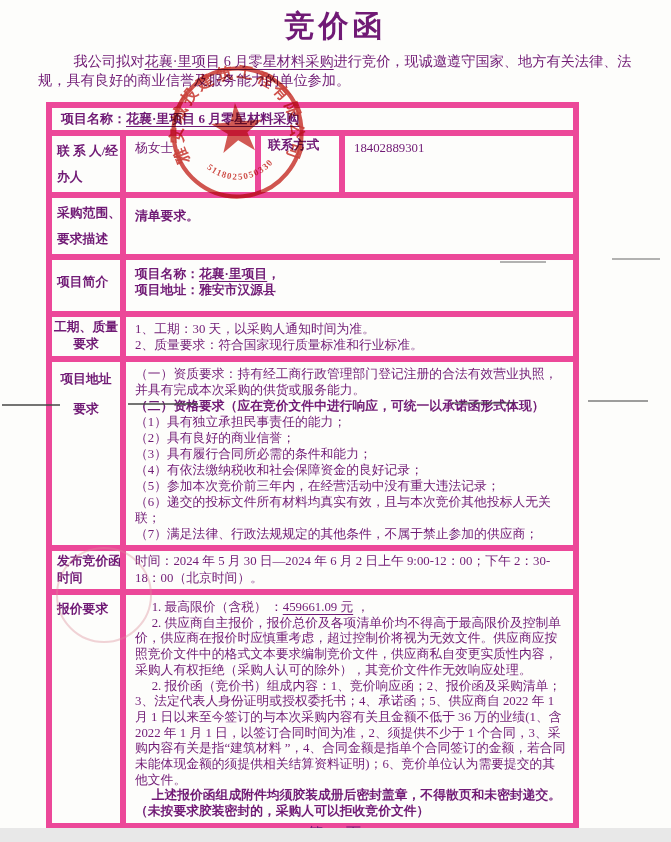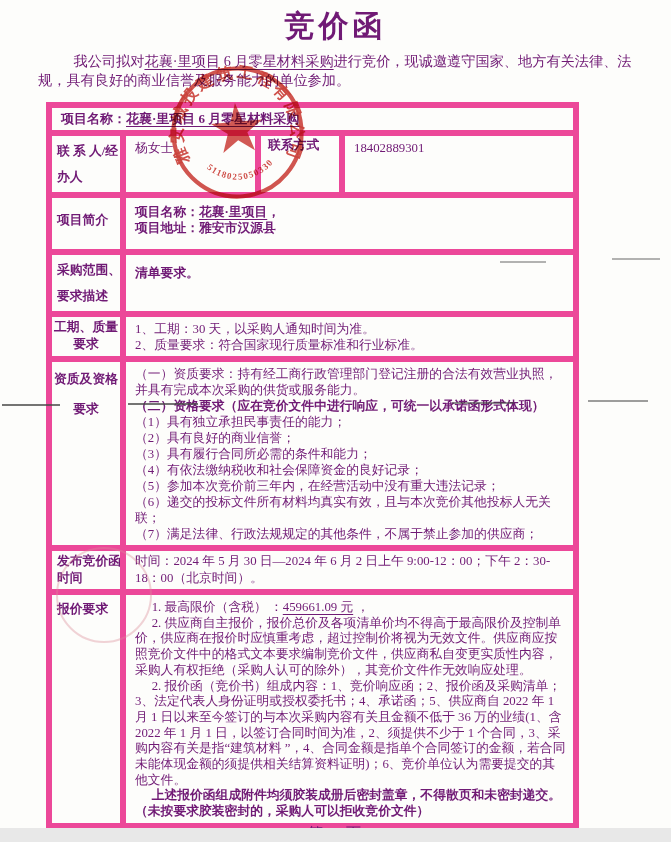--- a/index.html
+++ b/index.html
@@ -117,40 +117,40 @@
         <tr class="row-simple" style="height:28px">
       <td colspan="4"><span class="b">项目名称：</span><span class="b u">花襄·里项目 6 月零星材料采购</span></td>
     </tr>
     <tr style="height:56px">
       <td class="label" style="line-height:26px">联 系 人/经
 办人</td>
       <td class="content vmid" style="padding-bottom:22px">杨女士</td>
       <td class="label" style="line-height:15px;padding-left:7px">联系方式</td>
       <td class="content vmid" style="padding-bottom:22px">18402889301</td>
     </tr>
+    <tr style="height:55px">
+      <td class="label" style="line-height:26px">采购范围、
+要求描述</td>
+      <td class="content b" colspan="3" style="padding-top:10px">清单要求。</td>
+    </tr>
     <tr style="height:57px">
       <td class="label" style="vertical-align:top;padding-top:10px">项目简介</td>
       <td class="content line28" colspan="3" style="padding-top:6px">
         <div><span class="b">项目名称：</span><span class="b u">花襄·里项目</span><span class="b">，</span></div>
         <div><span class="b">项目地址：</span><span class="b">雅安市汉源县</span></div>
       </td>
     </tr>
-    <tr style="height:55px">
-      <td class="label" style="line-height:26px">采购范围、
-要求描述</td>
-      <td class="content b" colspan="3" style="padding-top:10px">清单要求。</td>
-    </tr>
     <tr style="height:36px">
       <td class="label center" style="line-height:17px">工期、质量
 要求</td>
       <td class="content sched pre-line" colspan="3">1、工期：30 天，以采购人通知时间为准。
 2、质量要求：符合国家现行质量标准和行业标准。</td>
     </tr>
     <tr style="height:161px">
-      <td class="label center" style="line-height:30px">资质及资格
+      <td class="label center" style="line-height:30px">项目地址
 要求</td>
       <td class="content qual" colspan="3">
         <p>（一）资质要求：持有经工商行政管理部门登记注册的合法有效营业执照，并具有完成本次采购的供货或服务能力。</p>
         <p class="b">（二）资格要求（应在竞价文件中进行响应，可统一以承诺函形式体现）</p>
         <div class="pre-line">（1）具有独立承担民事责任的能力；
 （2）具有良好的商业信誉；
 （3）具有履行合同所必需的条件和能力；
 （4）有依法缴纳税收和社会保障资金的良好记录；
 （5）参加本次竞价前三年内，在经营活动中没有重大违法记录；
 （6）递交的投标文件所有材料均真实有效，且与本次竞价其他投标人无关联；

